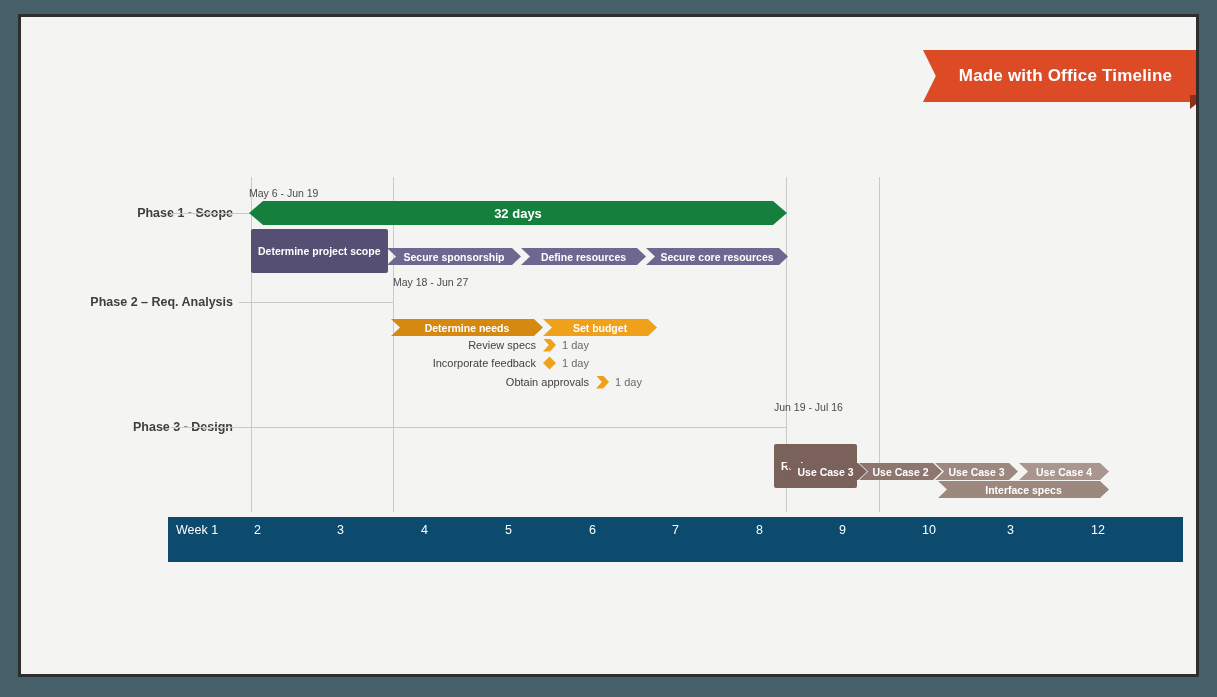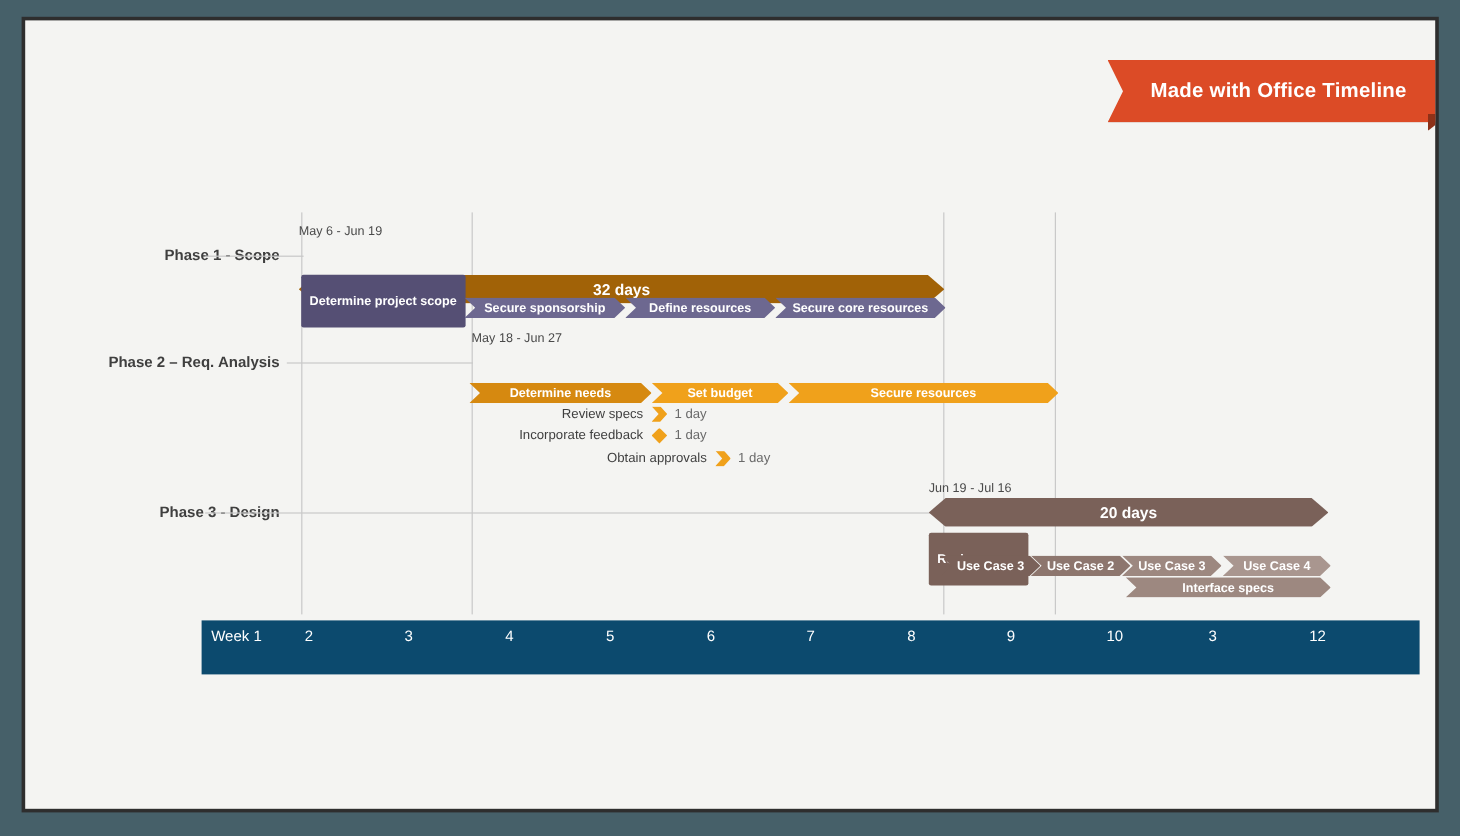--- a/index.html
+++ b/index.html
@@ -105,21 +105,21 @@
       <div class="vline" style="left:230px;height:335px;"></div>
       <div class="vline" style="left:372px;height:335px;"></div>
       <div class="vline" style="left:765px;height:335px;"></div>
       <div class="vline" style="left:858px;height:335px;"></div>
 
       <div class="phase-label" style="left:0px;top:189px;width:212px;">Phase 1 - Scope</div>
       <div class="rowline" style="left:150px;top:196px;width:82px;"></div>
 
       <div class="daterange" style="left:228px;top:170px;">May 6 - Jun 19</div>
 
-      <div class="summary" style="left:228px;top:184px;width:538px;background:#a16207;margin-top:28px;">
+      <div class="summary" style="left:228px;top:184px;width:538px;background:#15803d;">
         <span>32 days</span>
       </div>
 
       <div class="flag" style="left:230px;top:212px;background:#554f74;">
         <span>Determine project scope</span>
       </div>
 
       <div class="chev" style="left:366px;top:231px;width:134px;background:#6d6890;">
         <span>Secure sponsorship</span>
       </div>
@@ -134,23 +134,20 @@
       <div class="rowline" style="left:218px;top:285px;width:155px;"></div>
 
       <div class="daterange" style="left:372px;top:259px;">May 18 - Jun 27</div>
 
 
       <div class="chev" style="left:370px;top:302px;width:152px;background:#D68910;">
         <span>Determine needs</span>
       </div>
       <div class="chev" style="left:522px;top:302px;width:114px;background:#F0A11B;">
         <span>Set budget</span>
-      </div>
-      <div class="chev" style="left:636px;top:302px;width:225px;background:#F0A11B;">
-        <span>Secure resources</span>
       </div>
 
       <div class="ms" style="left:330px;top:320px;">
         <span class="ms-name" style="width:185px;">Review specs</span>
         <span class="ms-mark chevron"></span>
         <span class="ms-dur">1 day</span>
       </div>
 
       <div class="ms" style="left:330px;top:338px;">
         <span class="ms-name" style="width:185px;">Incorporate feedback</span>
@@ -162,23 +159,20 @@
         <span class="ms-name" style="width:188px;">Obtain approvals</span>
         <span class="ms-mark chevron"></span>
         <span class="ms-dur">1 day</span>
       </div>
 
       <div class="phase-label" style="left:0px;top:403px;width:212px;">Phase 3 - Design</div>
       <div class="rowline" style="left:150px;top:410px;width:615px;"></div>
 
       <div class="daterange" style="left:753px;top:384px;">Jun 19 - Jul 16</div>
 
-      <div class="summary" style="left:753px;top:398px;width:333px;background:#7A6159;">
-        <span>20 days</span>
-      </div>
 
       <div class="flag" style="left:753px;top:427px;background:#7A6159;">
         <span>Review specs</span>
       </div>
 
       <div class="chev" style="left:763px;top:446px;width:83px;background:#7A6159;">
         <span>Use Case 3</span>
       </div>
       <div class="chev" style="left:838px;top:446px;width:83px;background:#8d766e;">
         <span>Use Case 2</span>

